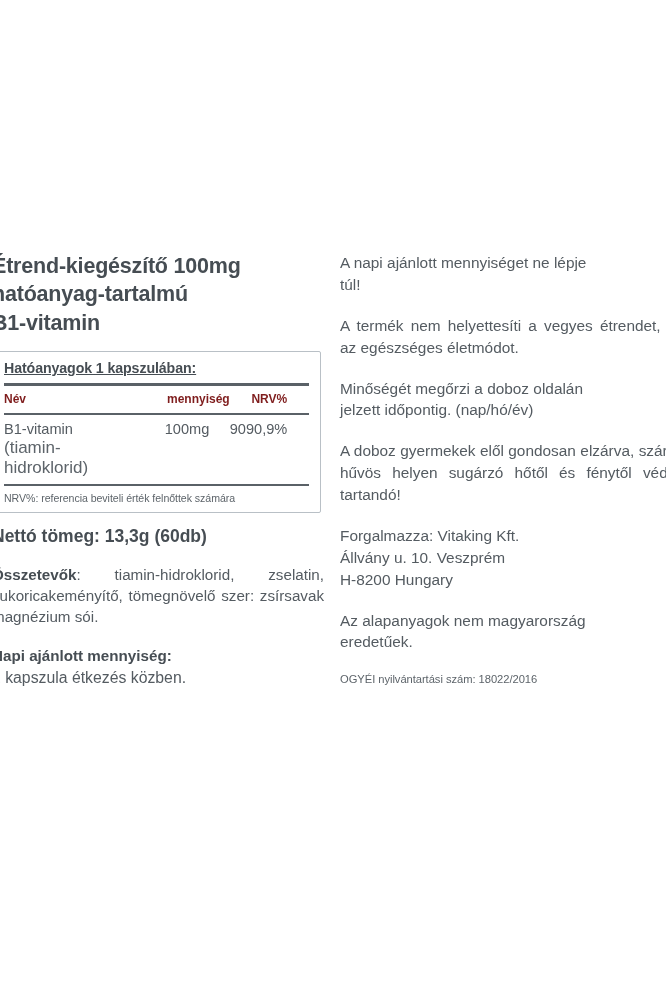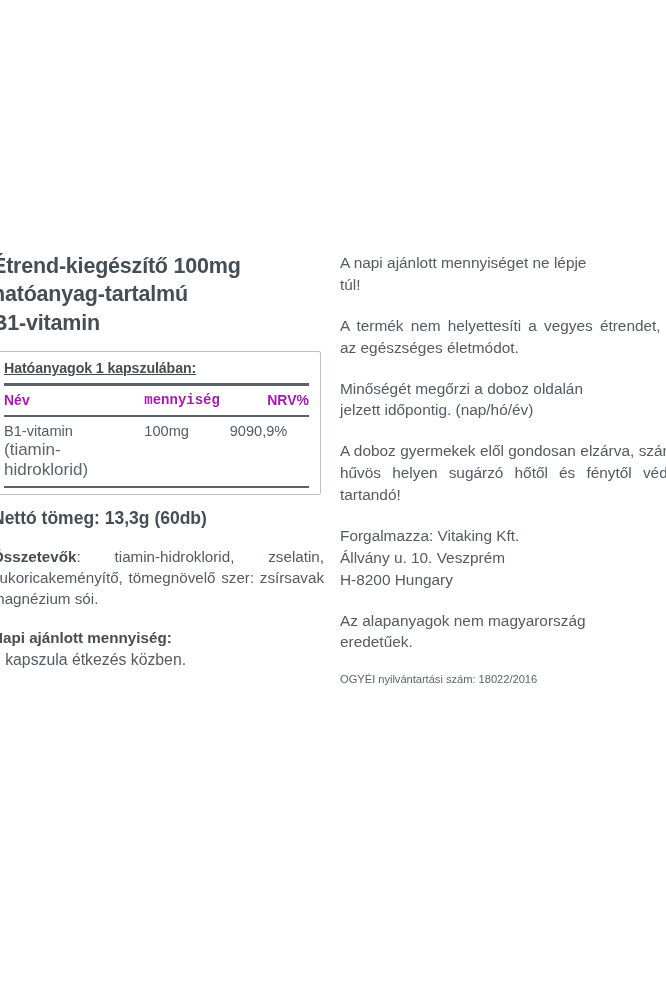--- a/index.html
+++ b/index.html
@@ -92,36 +92,36 @@
     width: 100%;
     border-collapse: collapse;
     table-layout: fixed;
   }
   .nutri-table th, .nutri-table td {
     padding: 0;
     text-align: left;
     vertical-align: top;
   }
   .nutri-head th {
-    font-size: 14px;
-    font-weight: bold;
-    color: #a21caf;
+    font-size: 12px;
+    font-weight: bold;
+    color: #7f1d1d;
     padding: 6px 0 7px 0;
   }
   .nutri-head th.c-name   { width: 46%; text-align: left; }
-  .nutri-head th.c-amount { width: 28%; text-align: left; font-family: Liberation Mono, monospace; }
-  .nutri-head th.c-nrv    { width: 26%; text-align: right; }
+  .nutri-head th.c-amount { width: 28%; text-align: right; }
+  .nutri-head th.c-nrv    { width: 26%; text-align: center; }
 
   .nutri-body td {
     font-size: 14.6px;
     color: #545b61;
     padding: 6px 0 2px 0;
   }
   .nutri-body td.c-name   { width: 46%; text-align: left; }
-  .nutri-body td.c-amount { width: 28%; }
+  .nutri-body td.c-amount { width: 28%; text-align: center; }
   .nutri-body td.c-nrv    { width: 26%; text-align: left; }
   .sub-name {
     display: block;
     font-size: 17px;
     color: #5d646a;
     padding-top: 1px;
     padding-bottom: 4px;
   }
   .nutri-foot {
     font-size: 10.6px;
@@ -221,20 +221,21 @@
                 <span class="sub-name">(tiamin-hidroklorid)</span>
               </td>
               <td class="c-amount">100mg</td>
               <td class="c-nrv">9090,9%</td>
             </tr>
           </tbody>
         </table>
 
         <div class="rule-thin"></div>
 
+        <div class="nutri-foot">NRV%: referencia beviteli érték felnőttek számára</div>
       </div>
 
       <div class="net-weight">Nettó tömeg: 13,3g (60db)</div>
 
       <p class="para justify"><b>Összetevők</b><span>: tiamin-hidroklorid, zselatin, kukoricakeményítő, tömegnövelő szer: zsírsavak magnézium sói.</span></p>
 
       <p class="para para-tight">
         <span class="daily-head">Napi ajánlott mennyiség:</span><br>
         <span class="daily-body">1 kapszula étkezés közben.</span>
       </p>

